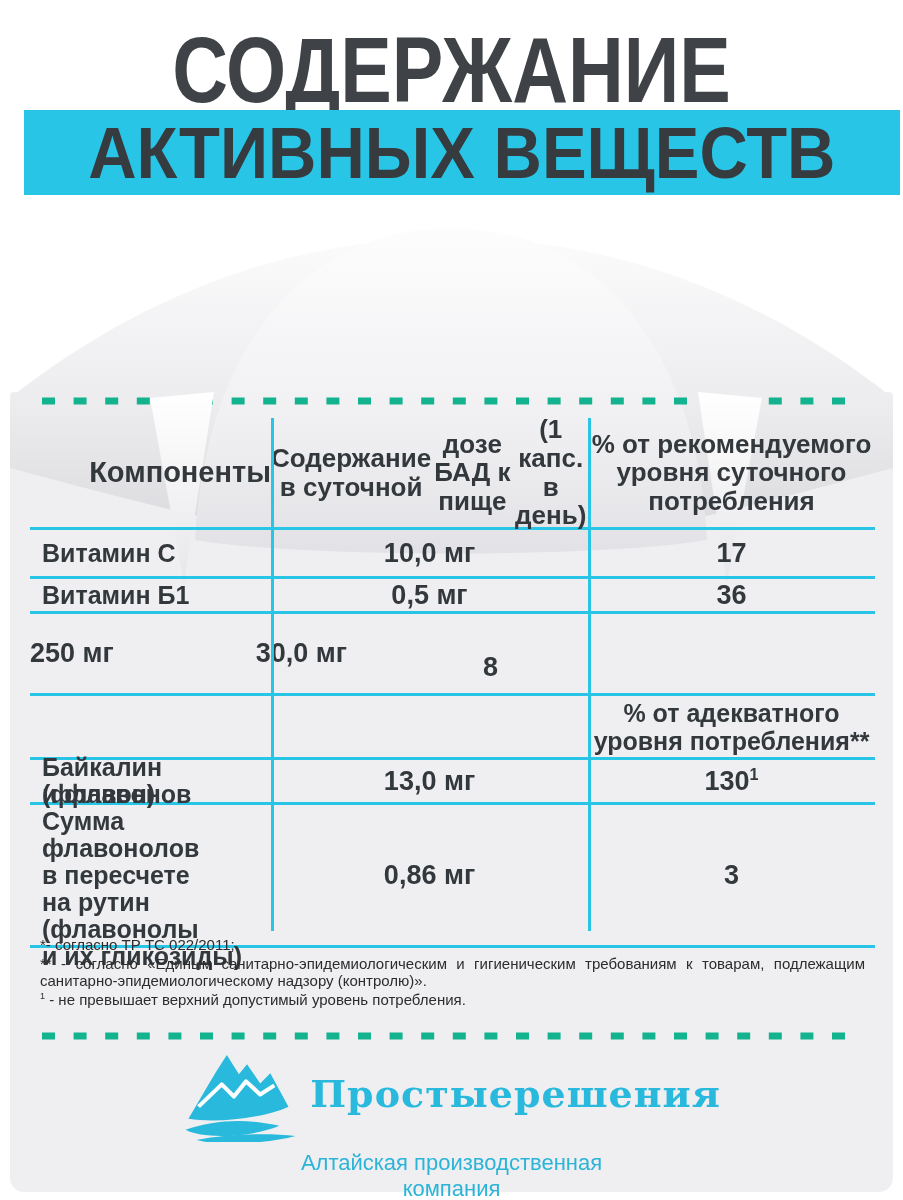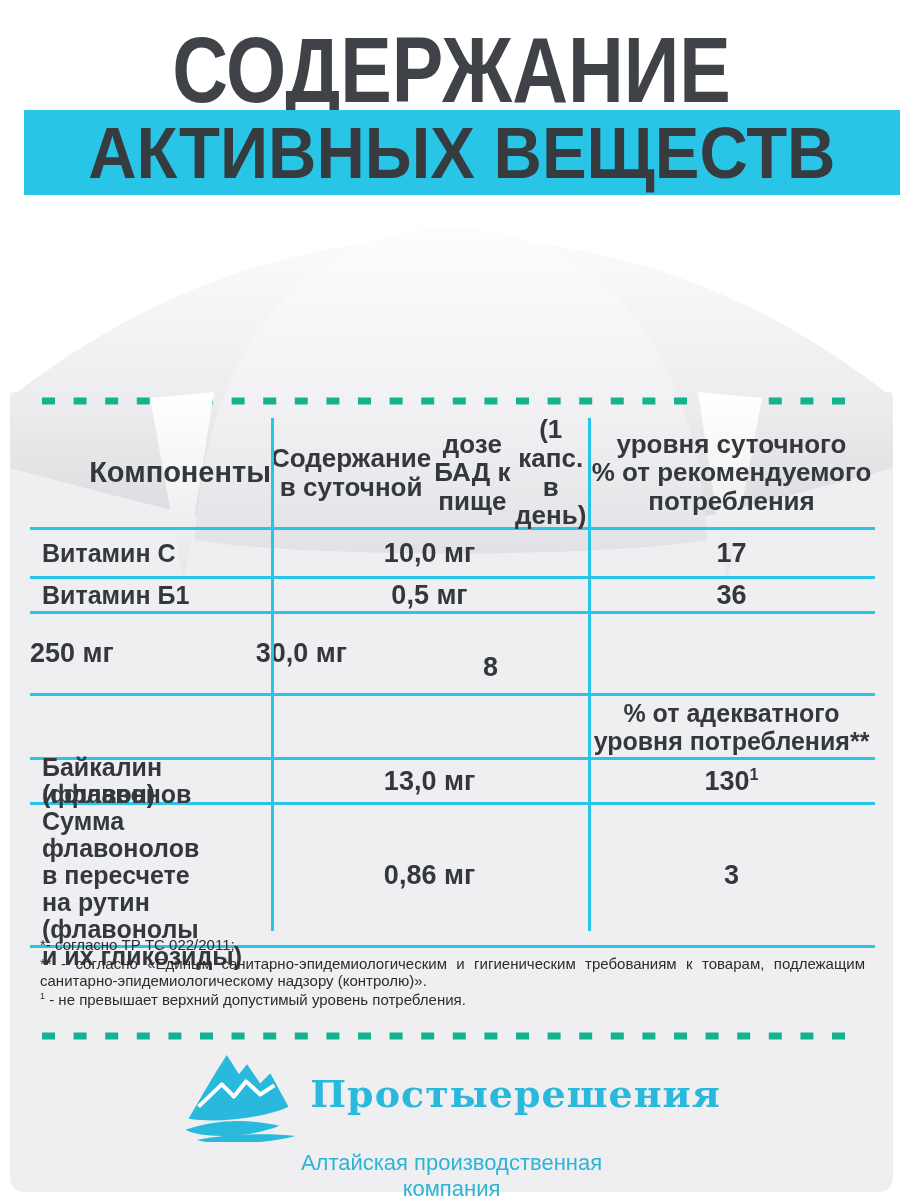--- a/index.html
+++ b/index.html
@@ -99,22 +99,22 @@
     <div class="row hdr">
       <div class="c1">
         <span>Компоненты</span>
       </div>
       <div class="c2">
         <span>Содержание в суточной</span>
         <span>дозе БАД к пище</span>
         <span>(1 капс. в день)</span>
       </div>
       <div class="c3">
+        <span>% от рекомендуемого</span>
         <span>уровня суточного</span>
-        <span>% от рекомендуемого</span>
         <span>потребления</span>
       </div>
     </div>
 
     <div class="row r1">
       <div class="c1">
         <span>Витамин С</span>
       </div>
       <div class="c2">
         <span>10,0 мг</span>

